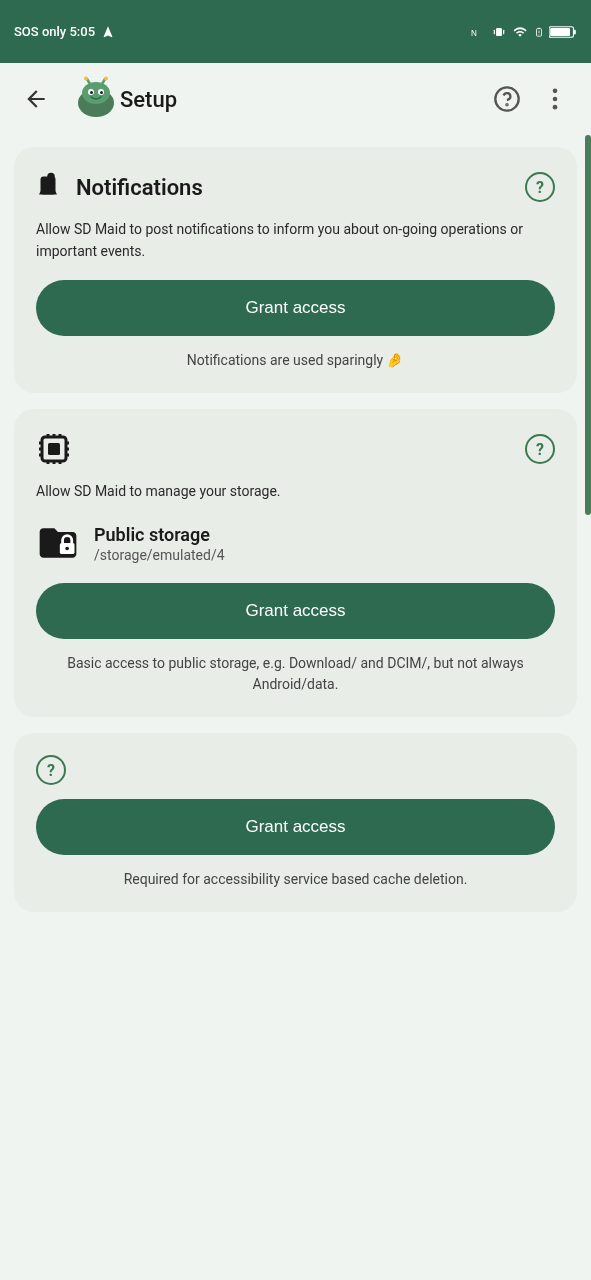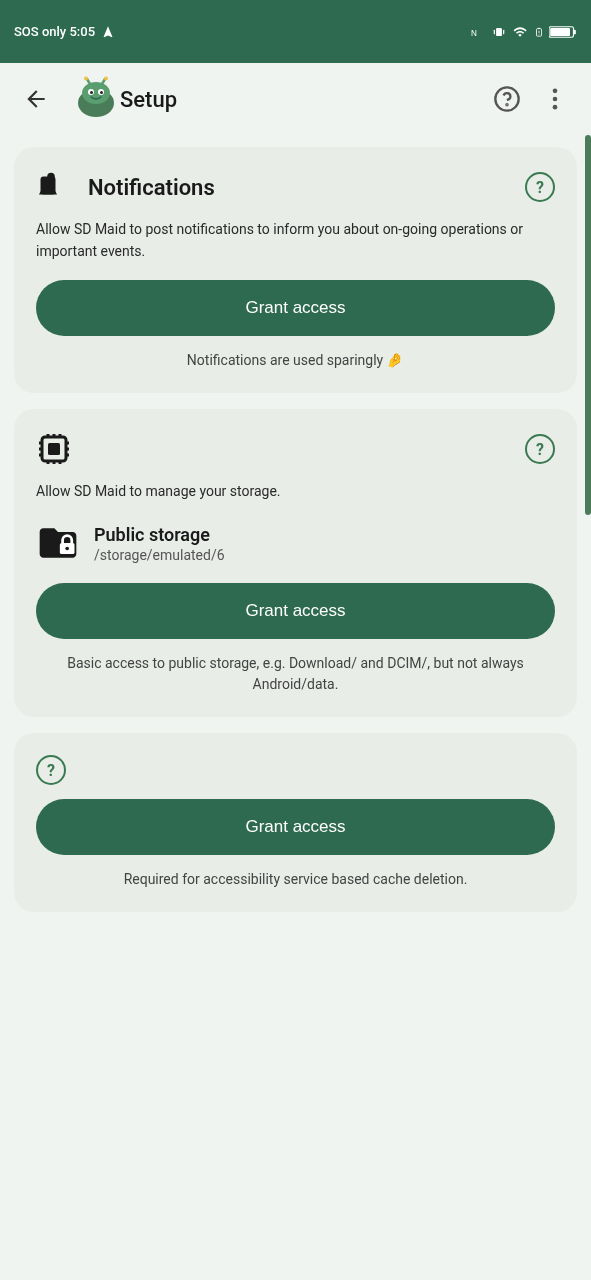--- a/index.html
+++ b/index.html
@@ -92,21 +92,21 @@
 
     .card-header {
       display: flex;
       align-items: center;
       justify-content: space-between;
       margin-bottom: 14px;
     }
     .card-title-row {
       display: flex;
       align-items: center;
-      gap: 16px;
+      gap: 4px;
     }
     .card-title {
       font-size: 22px;
       font-weight: 600;
       color: #1a1a1a;
     }
     .card-body {
       font-size: 14px;
       color: #2a2a2a;
       line-height: 1.55;
@@ -307,21 +307,21 @@
     <div class="storage-item">
       <svg width="44" height="44" viewBox="0 0 24 24" fill="#1a1a1a">
         <path d="M10 4H4c-1.1 0-2 .9-2 2v12c0 1.1.9 2 2 2h16c1.1 0 2-.9 2-2V8c0-1.1-.9-2-2-2h-8l-2-2z"></path>
 
         <rect x="13" y="12" width="8" height="6" rx="1" fill="white"></rect>
         <path d="M14.5 12v-1.5a2.5 2.5 0 015 0V12" stroke="white" stroke-width="1.5" fill="none"></path>
         <circle cx="17" cy="15" r="1" fill="#1a1a1a"></circle>
       </svg>
       <div class="storage-item-text">
         <div class="storage-name">Public storage</div>
-        <div class="storage-path">/storage/emulated/6</div>
+        <div class="storage-path">/storage/emulated/4</div>
       </div>
     </div>
 
     <button class="grant-btn">Grant access</button>
     <p class="card-note">Basic access to public storage, e.g. Download/ and DCIM/, but not always Android/data.</p>
   </div>
 
   <div class="card">
     <div class="card-header">
       <div class="help-icon">?</div>

